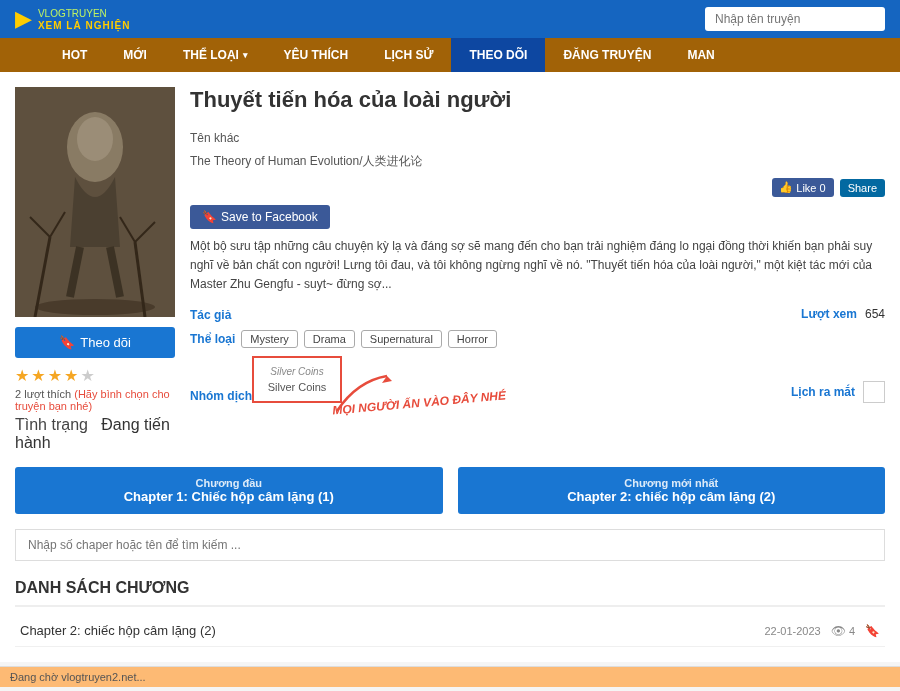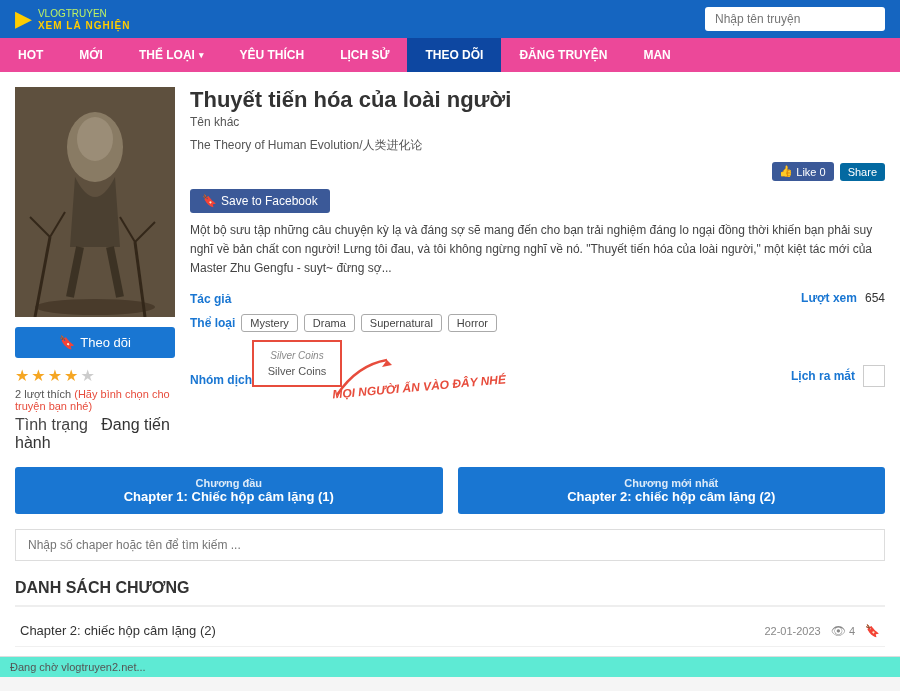--- a/index.html
+++ b/index.html
@@ -35,23 +35,24 @@
       border: none;
       border-radius: 3px;
       font-size: 12px;
       width: 180px;
       outline: none;
       color: #999;
     }
 
     
     .nav-bar {
-      background: #ec4899;
+      background: #a16207;
       display: flex;
       align-items: flex-start;
+      padding-left: 44px;
     }
     .nav-item {
       color: white;
       font-size: 12px;
       font-weight: bold;
       padding: 10px 18px;
       cursor: pointer;
       text-transform: uppercase;
       white-space: nowrap;
       display: flex;
@@ -123,21 +124,21 @@
       color: #444;
     }
     .status-value { color: #333; }
 
     
     .book-info { flex: 1; }
     .book-title {
       font-size: 22px;
       font-weight: bold;
       color: #333;
-      margin-bottom: 2px;
+      margin-bottom: 18px;
     }
     .alt-name-row {
       display: flex;
       align-items: flex-start;
       gap: 8px;
       margin-bottom: 8px;
       flex-wrap: wrap;
       flex-direction: column;
     }
     .alt-label { color: #555; font-size: 12px; white-space: nowrap; }
@@ -311,27 +312,27 @@
       font-size: 11px;
       color: #888;
     }
     .chapter-date { }
     .chapter-views { display: flex; align-items: center; gap: 3px; }
     .eye-icon { font-size: 12px; }
     .bookmark-icon { font-size: 12px; color: #555; cursor: pointer; }
 
     
     .status-bar {
-      background: #5eead4;
+      background: #fdba74;
       color: #555;
       font-size: 11px;
       padding: 4px 10px;
       border-top: 1px solid #ddd;
       position: fixed;
-      bottom: 14px;
+      bottom: 4px;
       left: 0;
       width: 100%;
     }
   </style>
 </head>
 <body>
 
 <div class="top-header">
   <div class="logo-area">
     <span style="color: #ffcc00; font-size: 22px;">▶</span>

